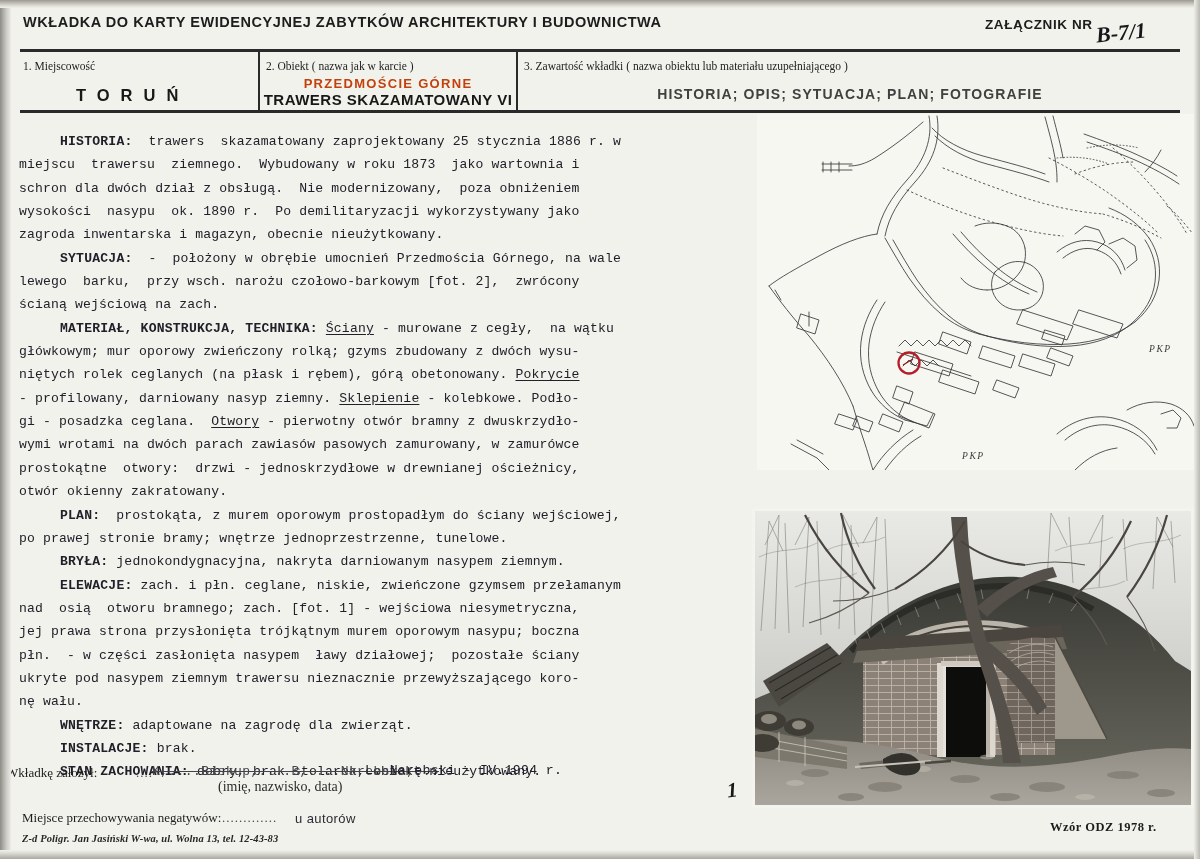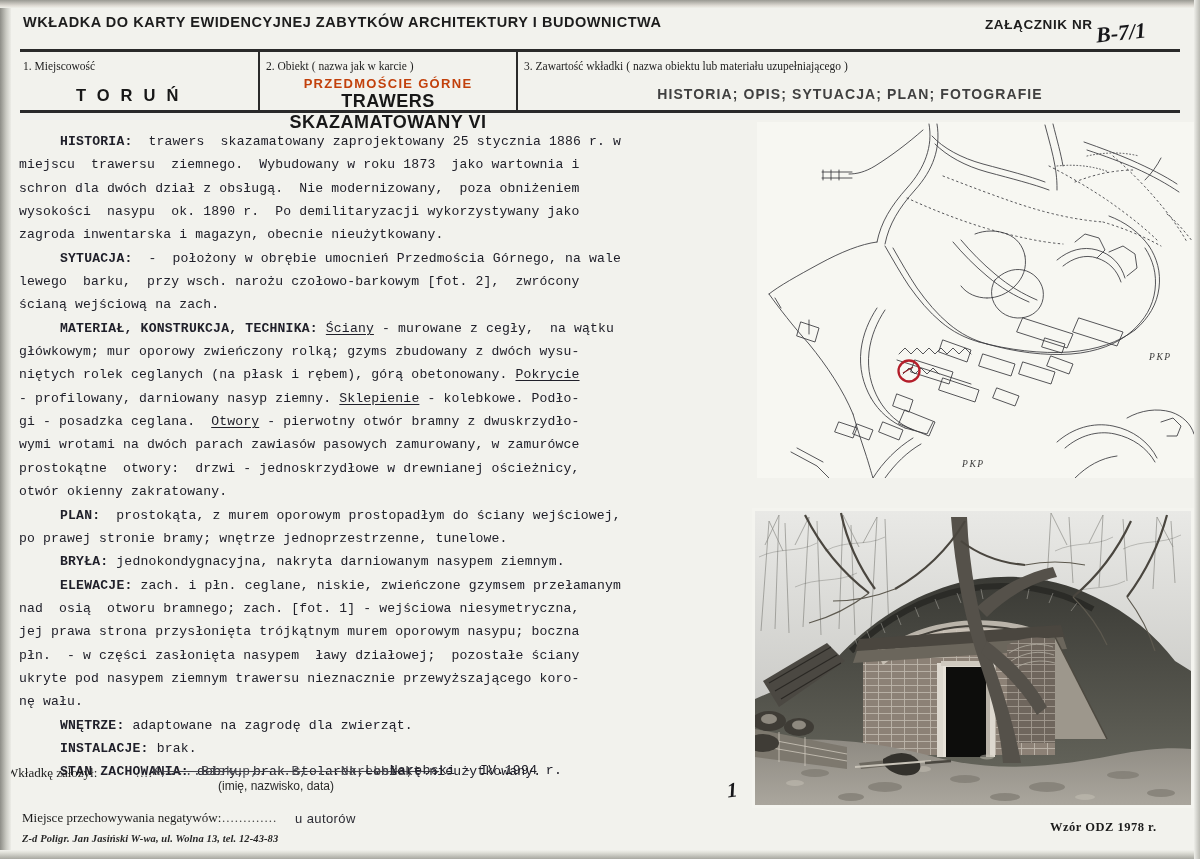--- a/index.html
+++ b/index.html
@@ -64,41 +64,41 @@
   #city-value{
     position:absolute;left:30px;top:86px;
     font-size:16.5px;font-weight:bold;letter-spacing:11px;color:#181818;margin-left:46px;
   }
   #object-line1{
     position:absolute;left:262px;top:76px;width:252px;text-align:center;
     font-size:13px;font-weight:bold;letter-spacing:1.3px;color:#c2410c;
   }
   #object-line2{
     position:absolute;left:259px;top:91px;width:258px;text-align:center;
-    font-size:18px;font-weight:bold;letter-spacing:.5px;color:#181818;
+    font-size:15px;font-weight:bold;letter-spacing:.5px;color:#181818;
   }
   #content-value{
     position:absolute;left:520px;top:86px;width:660px;text-align:center;
     font-size:14px;font-weight:bold;letter-spacing:1.1px;color:#404040;
   }
 
   
   #body-text{
     position:absolute;left:19px;top:130px;width:740px;
     font-family:"Liberation Mono","DejaVu Sans Mono",monospace;
     font-size:13.1px;line-height:23.35px;color:#20202a;
     letter-spacing:.15px;
   }
   #body-text .ln{white-space:pre;}
   #body-text b{font-weight:bold;letter-spacing:.2px;padding-left:41px;}
   #body-text u{text-decoration:underline;text-underline-offset:2px;}
 
   
   #map-figure{
-    position:absolute;left:757px;top:122px;width:437px;height:356px;
+    position:absolute;left:757px;top:114px;width:437px;height:356px;
     background:#84cc16;overflow:hidden;
   }
   #map-figure svg{display:block;}
   .map-label{
     position:absolute;font-family:"Liberation Serif",serif;
     font-style:italic;font-size:9.5px;letter-spacing:1.6px;color:#3a3a3a;
   }
 
   
   #photo-figure{
@@ -125,21 +125,21 @@
     font-size:13px;color:#43434a;letter-spacing:.4px;
     text-decoration:line-through;text-decoration-thickness:1.4px;
   }
   #ft-author-value{
     position:absolute;left:365px;top:763px;
     font-family:"Liberation Mono","DejaVu Sans Mono",monospace;
     font-size:13.2px;color:#20202a;letter-spacing:.3px;white-space:pre;
   }
   #ft-author-caption{
     position:absolute;left:218px;top:779px;
-    font-family:Liberation Sans, sans-serif;font-size:12px;color:#2b2b2b;
+    font-family:Liberation Serif, serif;font-size:14px;color:#2b2b2b;
   }
   #ft-neg-dots{position:absolute;left:222px;top:810px;
     font-family:"Liberation Serif",serif;font-size:13px;color:#4a4a4a;letter-spacing:1px;}
   #ft-neg-value{
     position:absolute;left:295px;top:811px;
     font-family:"Liberation Sans",sans-serif;font-size:13px;color:#2b2b33;
     letter-spacing:.4px;
   }
   #ft-printer{
     position:absolute;left:22px;top:833px;

